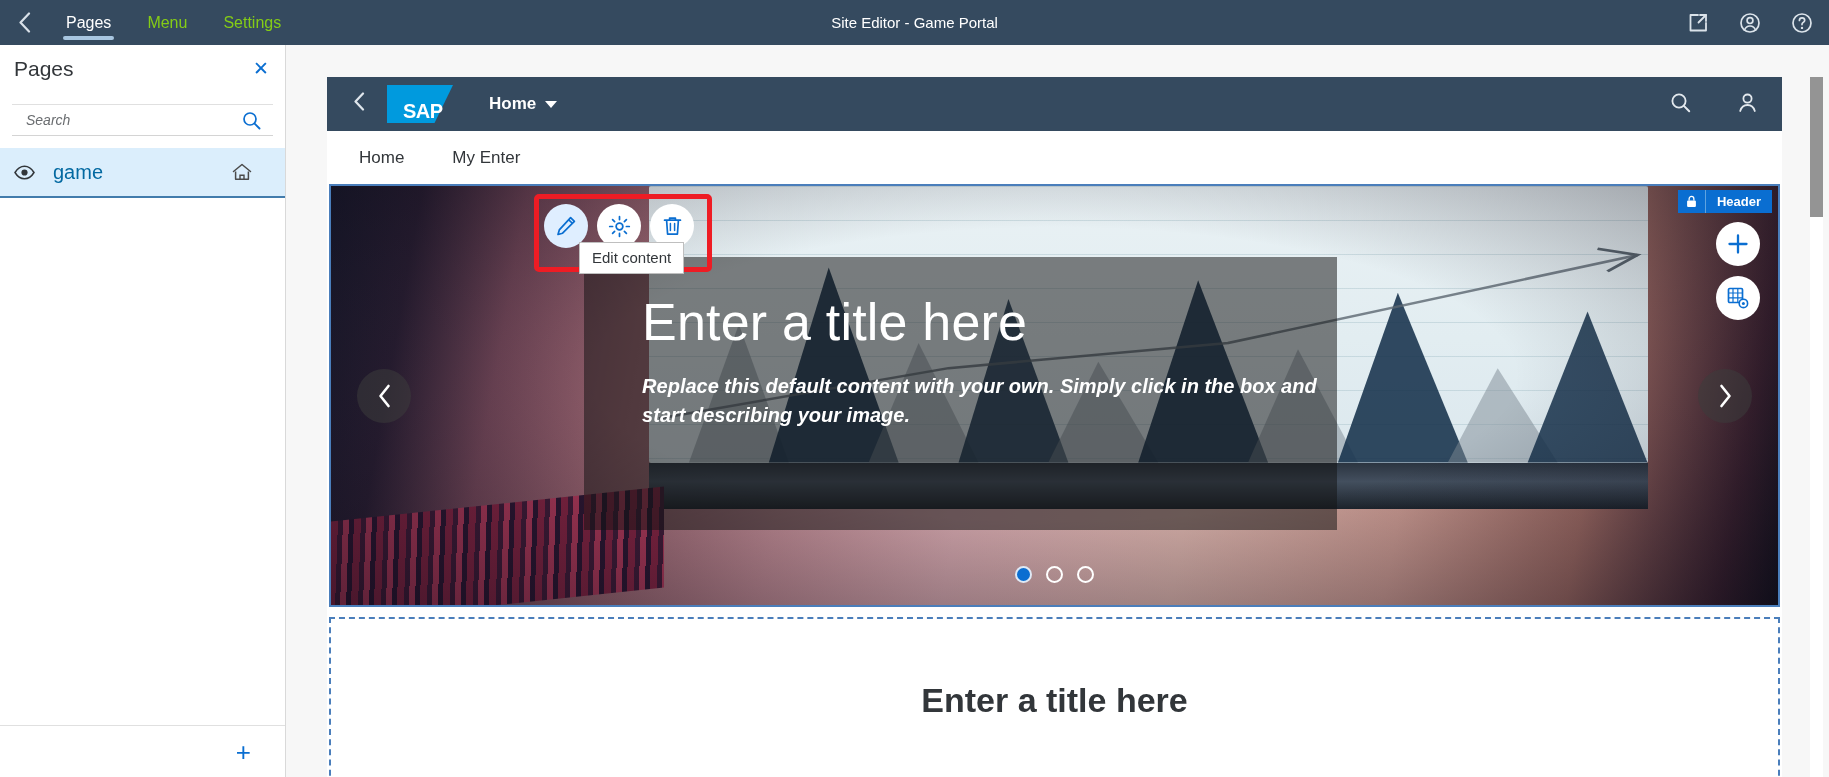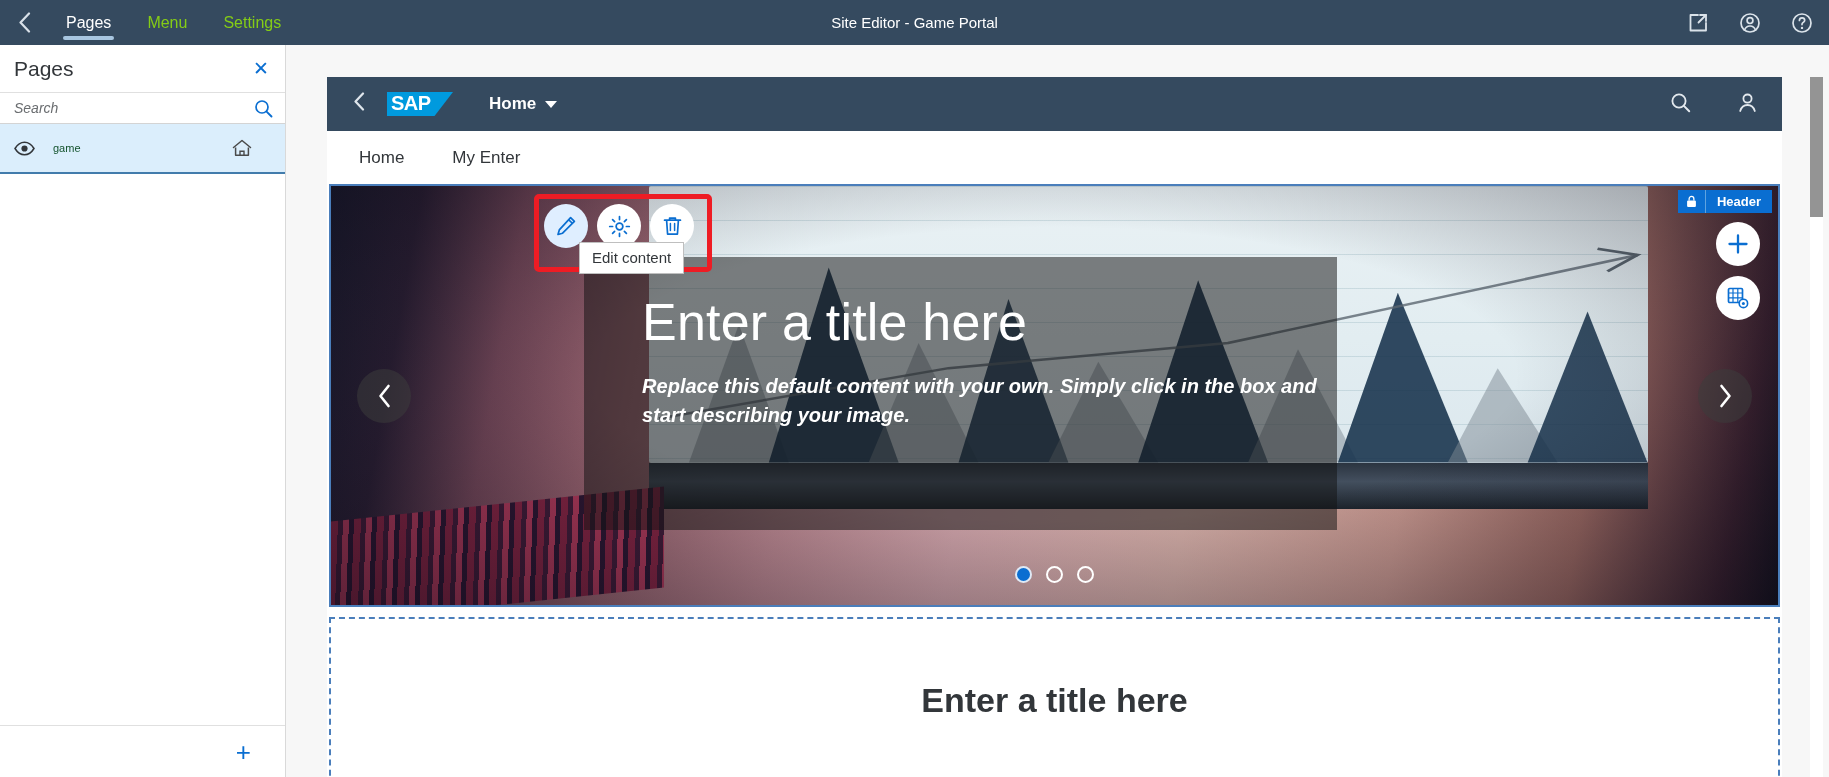--- a/index.html
+++ b/index.html
@@ -60,42 +60,42 @@
     display: flex; flex-direction: column;
   }
   .sidebar-header {
     height: 47px; flex: none;
     display: flex; align-items: center; justify-content: space-between;
     padding: 0 16px 0 14px;
   }
   .sidebar-title { font-size: 21px; color: #32363a; }
   .sidebar-close { color: #0a6ed1; font-size: 19px; line-height: 1; }
   .sidebar-search {
-    flex: none; height: 32px; margin: 0;
+    flex: none; height: 32px; margin: 12px;
     border-top: 1px solid #e0e0e0;
     border-bottom: 1px solid #d4d4d4;
     display: flex; align-items: center;
     padding: 0 12px 0 14px;
     background: #ffffff;
   }
   .sidebar-search input {
     flex: 1; border: none; outline: none;
     font-family: "Liberation Sans", sans-serif;
     font-size: 14px; font-style: italic; color: #6a6d70;
     background: transparent;
   }
   .sidebar-search input::placeholder { color: #6a6d70; font-style: italic; }
   .search-icon { color: #0a6ed1; display: flex; align-items: center; }
 
   .page-list { flex: 1 1 auto; overflow: hidden; }
   .page-item {
     height: 50px; display: flex; align-items: center;
     padding: 0 33px 0 14px; gap: 18px;
     border-bottom: 1px solid #e5e5e5;
-    font-size: 11px; color: #14532d;
+    font-size: 20px; color: #0369a1;
   }
   .page-item.selected {
     background: #dbeefc;
     border-bottom: 2px solid #427cac;
   }
   .page-item .eye { color: #32363a; display: flex; align-items: center; }
   .page-item .label { flex: 1; }
   .page-item .home { color: #4a4a4a; display: flex; align-items: center; }
   .sidebar-footer {
     flex: none; height: 52px;
@@ -118,22 +118,22 @@
     background: #ffffff;
   }
 
   
   .sap-shell {
     height: 54px; background: #354a5f;
     display: flex; align-items: center; padding: 0 24px 0 26px;
   }
   .sap-shell-back { color: #dfe6ec; font-size: 20px; margin-right: 22px; }
   .sap-logo {
-    position: relative; width: 66px; height: 24px; margin-right: 36px;
-    display: flex; align-items: flex-start; justify-content: flex-start;
+    position: relative; width: 66px; height: 38px; margin-right: 36px;
+    display: flex; align-items: flex-end; justify-content: flex-start; padding-left: 12px;
   }
   .sap-logo-shape {
     position: absolute; inset: 0;
     background: #009ade;
     clip-path: polygon(0 0, 100% 0, 72% 100%, 0 100%);
   }
   .sap-logo-text {
     position: relative; color: #ffffff; font-size: 20px;
     font-weight: bold; letter-spacing: -0.5px; padding-left: 4px;
   }

